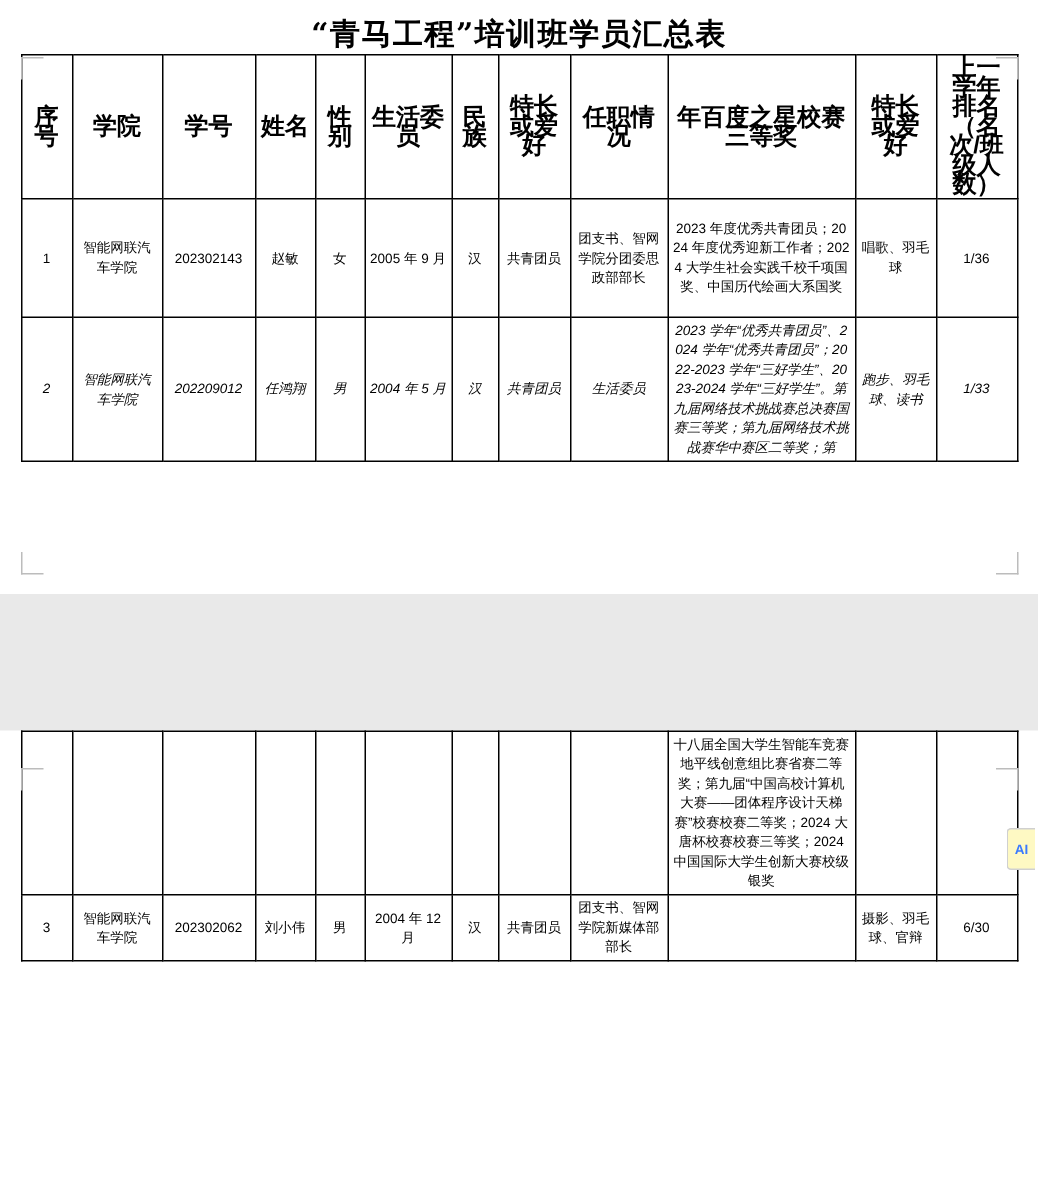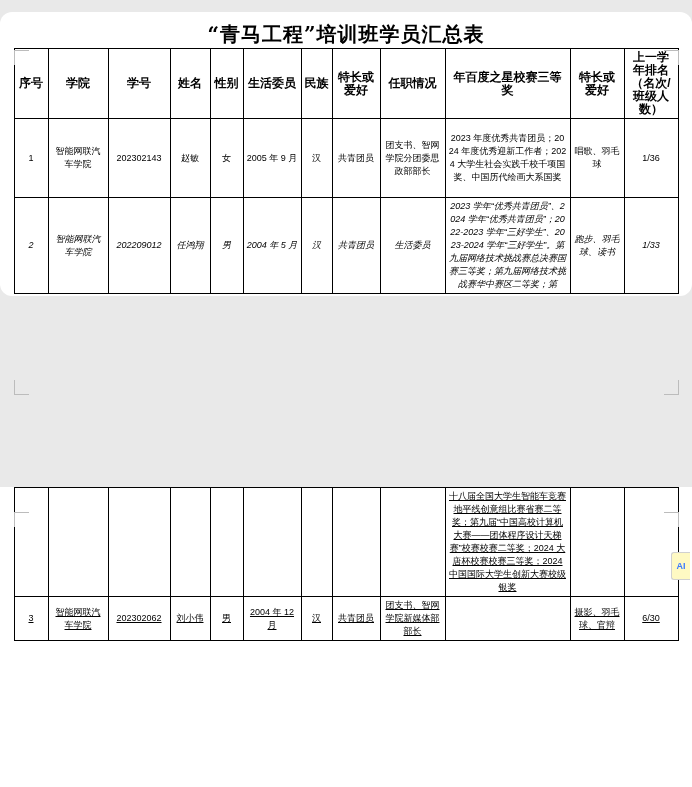--- a/index.html
+++ b/index.html
@@ -15,21 +15,21 @@
     overflow: hidden;
     background: #e9e9e9;
   }
   .sheet {
     position: absolute;
     left: 0;
     width: 692px;
     background: #ffffff;
     box-sizing: border-box;
   }
-  .sheet-1 { top: 12px; height: 284px; border-radius: 12px; }
+  .sheet-1 { top: 0; height: 396px; }
   .sheet-2 { top: 487px; height: 300px; }
   .gap {
     position: absolute;
     left: 0;
     top: 400px;
     width: 692px;
     height: 87px;
     background: #e9e9e9;
   }
   .doc-title {
@@ -66,34 +66,34 @@
     border: 1px solid #000;
     font-size: 9px;
     line-height: 13px;
     padding: 2px 3px;
     vertical-align: middle;
     text-align: center;
     word-break: break-all;
     font-weight: normal;
   }
   table.tbl th {
-    font-size: 12px;
+    font-size: 16px;
     font-weight: bold;
     height: 64px;
   }
   td.lefted {
     text-align: left;
     vertical-align: top;
     line-height: 13px;
   }
   .t1 { margin-top: 14px; }
   .row-tall td { height: 74px; }
   .row-tall2 td { height: 82px; font-style: italic; }
   .cell-pad { padding: 3px 4px; }
-  .sheet2-top { padding-top: 60px; text-decoration: underline; }
+  .sheet2-top { padding-top: 60px; }
   .ai-badge {
     position: absolute;
     right: 2px;
     top: 552px;
     width: 18px;
     height: 26px;
     background: #fef9c3;
     border: 1px solid #d0d0d0;
     border-right: 0;
     border-radius: 3px 0 0 3px;

